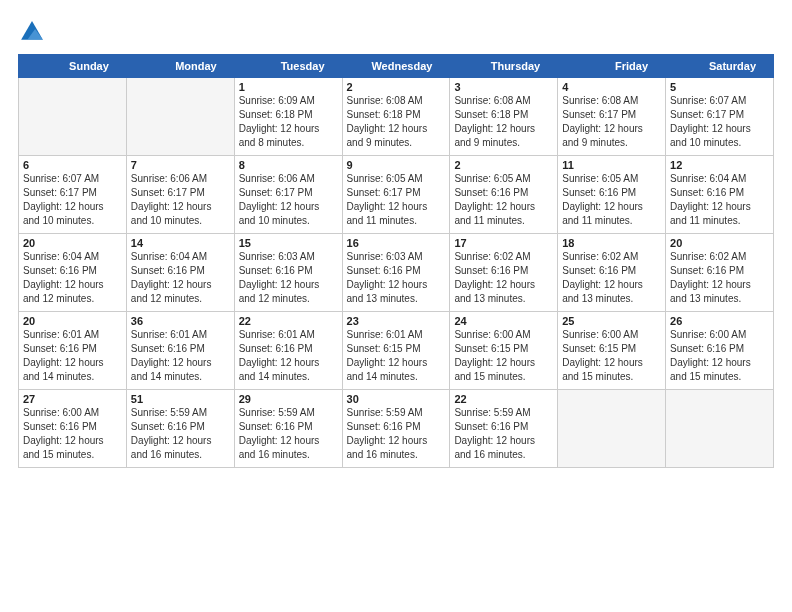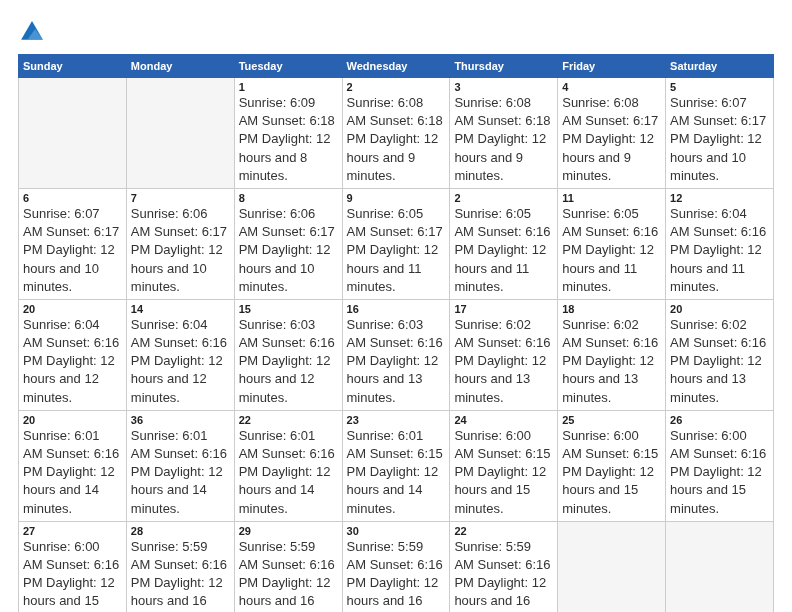--- a/index.html
+++ b/index.html
@@ -60,23 +60,23 @@
     .calendar {
       width: 100%;
       border-collapse: collapse;
       table-layout: fixed;
     }
     .calendar th {
       background: #2962b0;
       color: #fff;
       font-size: 11px;
       font-weight: bold;
-      padding: 5px 4px;
+      padding: 5px 17px;
       border: 1px solid #2962b0;
-      text-align: left;
+      text-align: right;
     }
     .calendar td {
       border: 1px solid #ccc;
       vertical-align: top;
       padding: 3px 4px;
       font-size: 8.5px;
       color: #222;
       height: 80px;
       background: #fff;
     }
@@ -84,21 +84,21 @@
       background: #f5f5f5;
     }
     .day-num {
       font-size: 11px;
       font-weight: bold;
       color: #222;
       display: block;
       margin-bottom: 1px;
     }
     .cell-info {
-      font-size: 13px;
+      font-size: 10px;
       color: #333;
       line-height: 1.4;
     }
     .week-row td {
       height: 78px;
     }
   </style>
 </head>
 <body>
 
@@ -327,21 +327,21 @@
         </tr>
         <tr class="week-row">
           <td>
             <span class="day-num">27</span>
             <div class="cell-info">Sunrise: 6:00 AM
 Sunset: 6:16 PM
 Daylight: 12 hours
 and 15 minutes.</div>
           </td>
           <td>
-            <span class="day-num">28</span>
+            <span class="day-num">51</span>
             <div class="cell-info">Sunrise: 5:59 AM
 Sunset: 6:16 PM
 Daylight: 12 hours
 and 16 minutes.</div>
           </td>
           <td>
             <span class="day-num">29</span>
             <div class="cell-info">Sunrise: 5:59 AM
 Sunset: 6:16 PM
 Daylight: 12 hours

